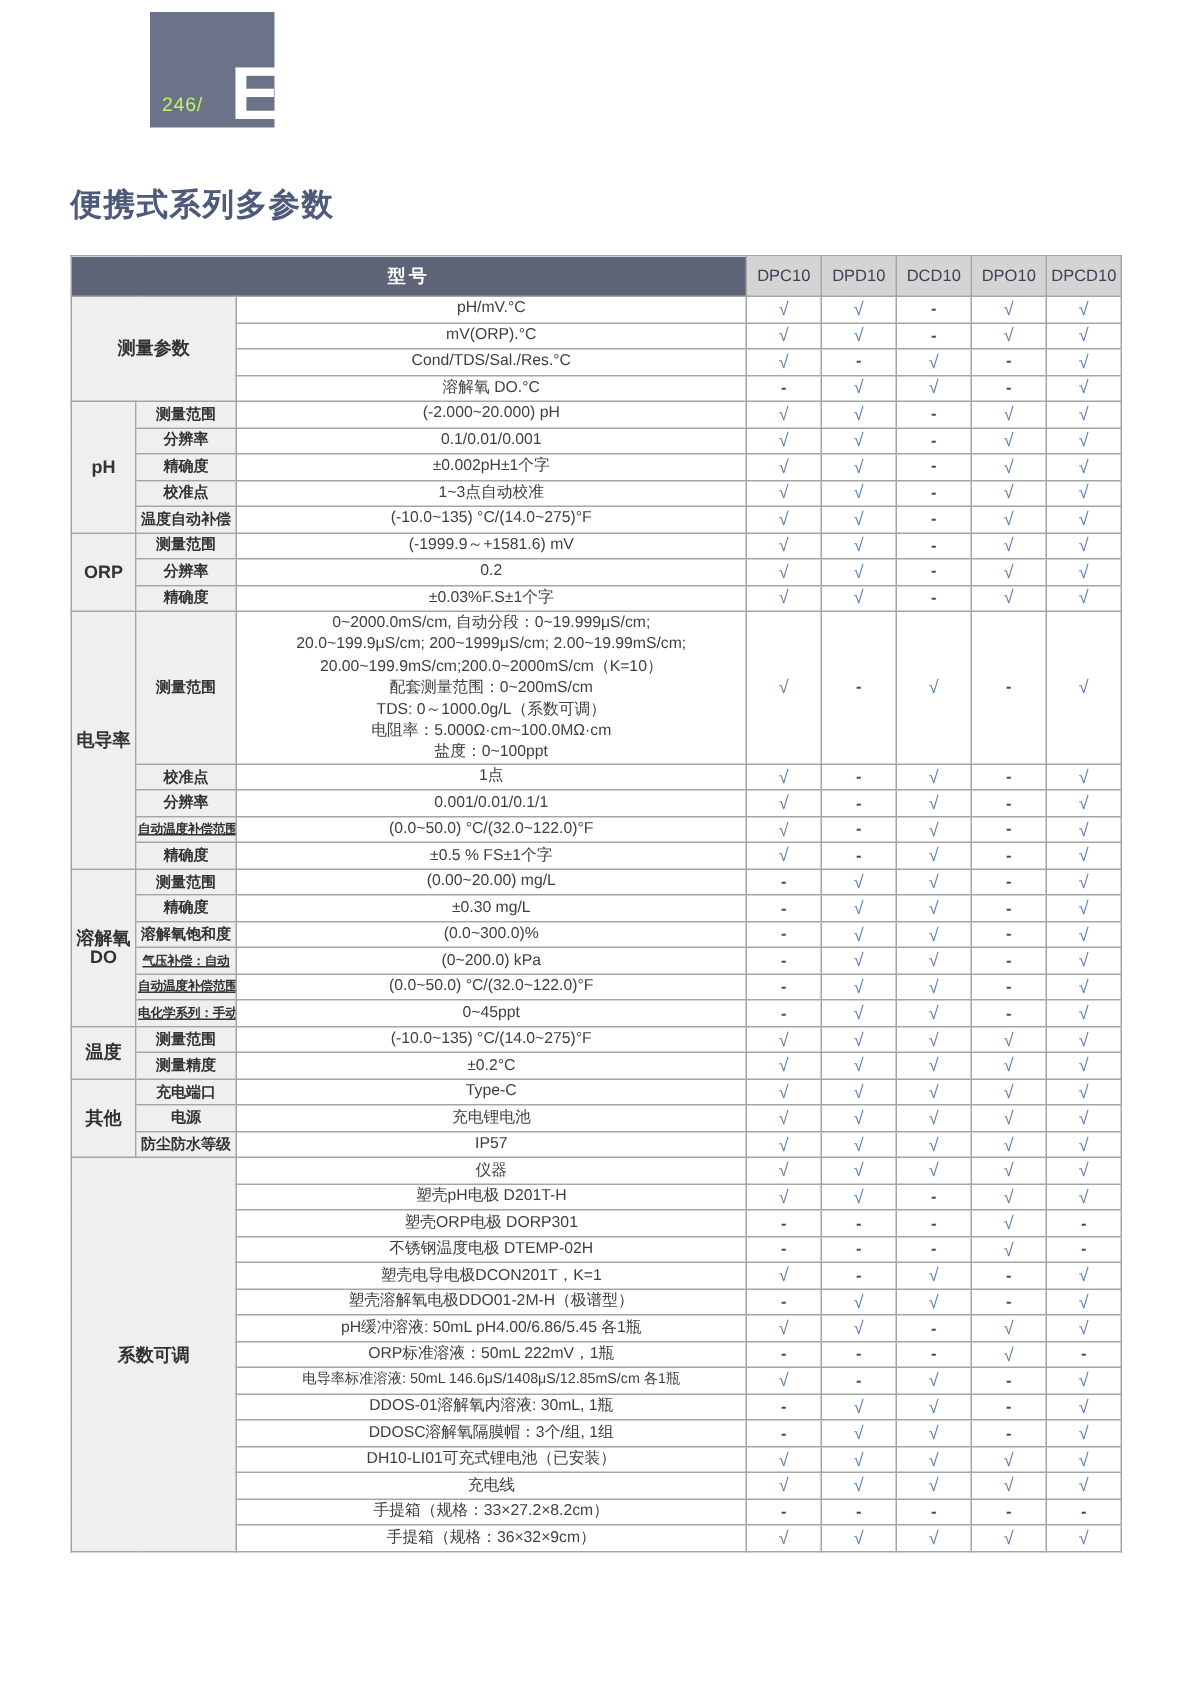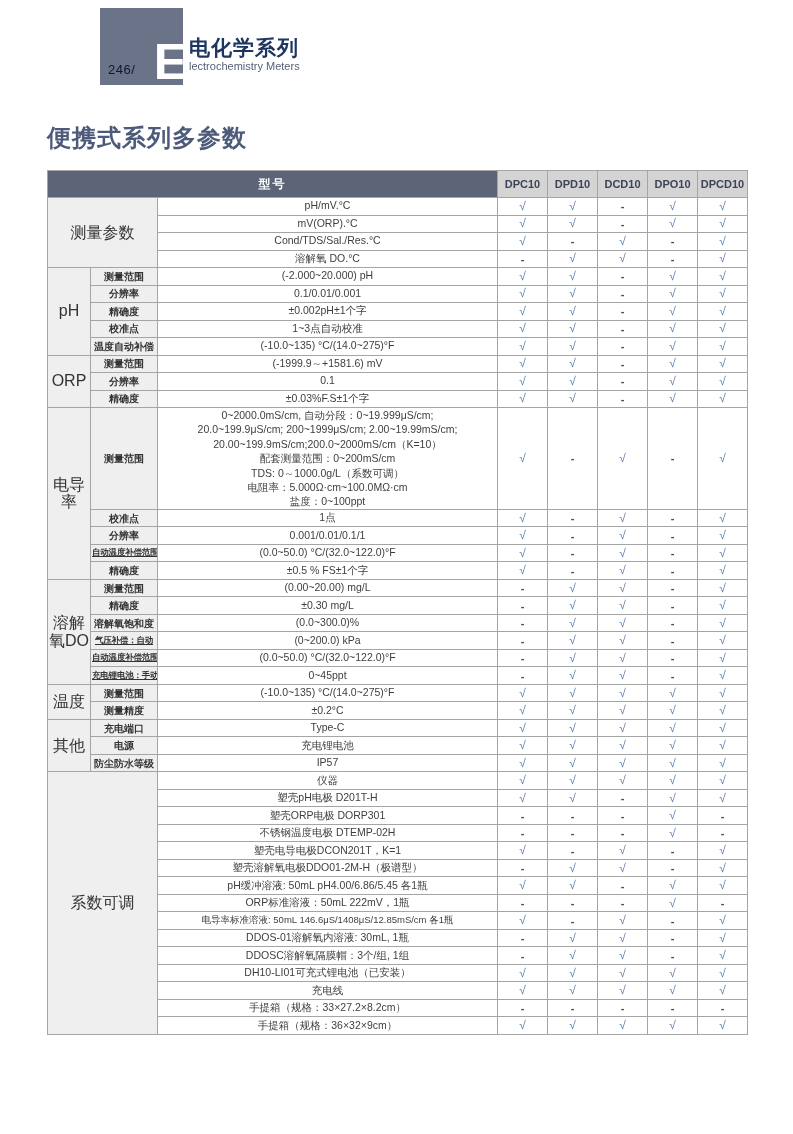--- a/index.html
+++ b/index.html
@@ -17,56 +17,52 @@
     --c-body-text:#3e3e3e;
   }
   html,body{margin:0;padding:0;}
   body{
     width:793px;height:1134px;background:#ffffff;position:relative;overflow:hidden;
     font-family:"Liberation Sans","DejaVu Sans",sans-serif;color:var(--c-body-text);
   }
   .page{position:absolute;inset:0;}
   
   .logo-box{position:absolute;left:100px;top:8px;width:83px;height:77px;background:var(--c-logo-box);}
-  .page-num{position:absolute;left:8px;bottom:8px;color:#0f172a;font-size:13px;letter-spacing:.5px;}
+  .page-num{position:absolute;left:8px;bottom:8px;color:#bef264;font-size:13px;letter-spacing:.5px;}
   .logo-e{position:absolute;right:-4px;bottom:-2px;color:#ffffff;font-size:50px;font-weight:bold;line-height:1;font-family:"Liberation Sans",sans-serif;}
   .series{position:absolute;left:189px;top:36px;}
   .series-zh{font-size:21px;font-weight:bold;color:var(--c-series-zh);letter-spacing:1px;line-height:24px;}
   .series-en{font-size:11px;color:var(--c-series-en);line-height:13px;}
   
-  .page-title{position:absolute;left:47px;top:122px;margin:0;font-size:24px;font-weight:bold;color:var(--c-title);letter-spacing:1px;}
+  .page-title{position:absolute;left:47px;top:122px;margin:0;font-size:21px;font-weight:bold;color:var(--c-title);letter-spacing:1px;}
   
   table.spec{position:absolute;left:47px;top:170px;width:700px;border-collapse:collapse;table-layout:fixed;}
   table.spec th,table.spec td{border:1px solid var(--c-border);padding:0 1px;text-align:center;vertical-align:middle;overflow:hidden;}
   thead th{height:26px;}
   th.model-label{background:var(--c-header-bar);color:#ffffff;font-size:12px;font-weight:bold;letter-spacing:2px;}
-  th.model{background:var(--c-model-bg);color:var(--c-model-text);font-size:11px;font-weight:bold;}
+  th.model{background:var(--c-model-bg);color:var(--c-model-text);font-size:11px;font-weight:normal;}
   tbody td{height:16.5px;font-size:10.5px;line-height:1.1;}
-  td.group{background:var(--c-group-bg);font-weight:normal;font-size:16px;color:#333;}
+  td.group{background:var(--c-group-bg);font-weight:bold;font-size:12px;color:#333;}
   td.sub{background:var(--c-group-bg);font-weight:bold;font-size:10px;color:#333;white-space:nowrap;}
   td.sub.tight{font-size:8.5px;letter-spacing:-.2px;text-decoration:underline;}
   td.val{white-space:nowrap;color:var(--c-body-text);}
   td.val.long{font-size:9.5px;}
   td.val .ln{line-height:14.4px;}
   td.mark{font-size:12px;}
   td.mark.check{color:var(--c-check);}
   td.mark.dash{color:var(--c-dash);font-weight:bold;font-size:11px;}
 </style>
 </head>
 <body>
 
 <div class="page">
 
   <div class="logo-box">
     <span class="page-num">246/</span>
     <span class="logo-e">E</span>
-  </div>
-  <div class="series">
-    <div class="series-zh">电化学系列</div>
-    <div class="series-en">lectrochemistry Meters</div>
   </div>
 
   <h1 class="page-title">便携式系列多参数</h1>
 
   <table class="spec">
     <colgroup>
       <col style="width:43px">
         <col style="width:67px">
         <col style="width:340px">
       <col style="width:50px">
@@ -170,21 +166,21 @@
           <td class="sub">测量范围</td>
           <td class="val">(-1999.9～+1581.6) mV</td>
           <td class="mark check">√</td>
           <td class="mark check">√</td>
           <td class="mark dash">-</td>
           <td class="mark check">√</td>
           <td class="mark check">√</td>
         </tr>
         <tr>
           <td class="sub">分辨率</td>
-          <td class="val">0.1</td>
+          <td class="val">0.2</td>
           <td class="mark check">√</td>
           <td class="mark check">√</td>
           <td class="mark dash">-</td>
           <td class="mark check">√</td>
           <td class="mark check">√</td>
         </tr>
         <tr>
           <td class="sub">精确度</td>
           <td class="val">±0.03%F.S±1个字</td>
           <td class="mark check">√</td>
@@ -287,21 +283,21 @@
         <tr>
           <td class="sub tight">自动温度补偿范围</td>
           <td class="val">(0.0~50.0) °C/(32.0~122.0)°F</td>
           <td class="mark dash">-</td>
           <td class="mark check">√</td>
           <td class="mark check">√</td>
           <td class="mark dash">-</td>
           <td class="mark check">√</td>
         </tr>
         <tr>
-          <td class="sub tight">充电锂电池：手动</td>
+          <td class="sub tight">电化学系列：手动</td>
           <td class="val">0~45ppt</td>
           <td class="mark dash">-</td>
           <td class="mark check">√</td>
           <td class="mark check">√</td>
           <td class="mark dash">-</td>
           <td class="mark check">√</td>
         </tr>
         <tr>
           <td class="group" rowspan="2">温度</td>
           <td class="sub">测量范围</td>

